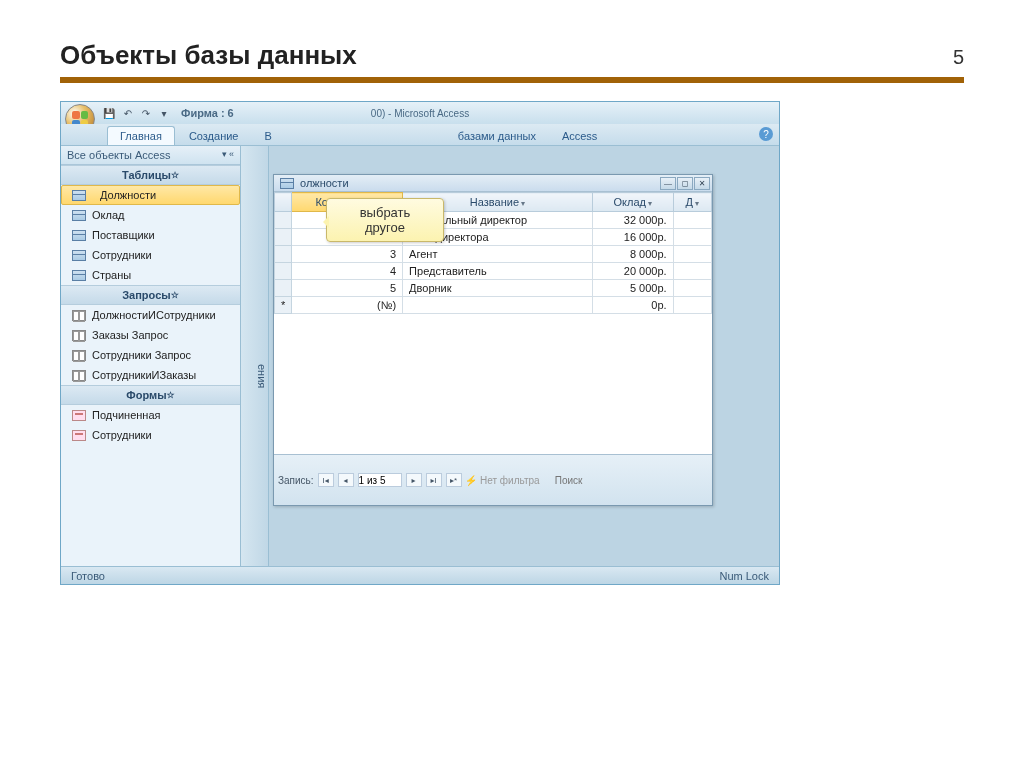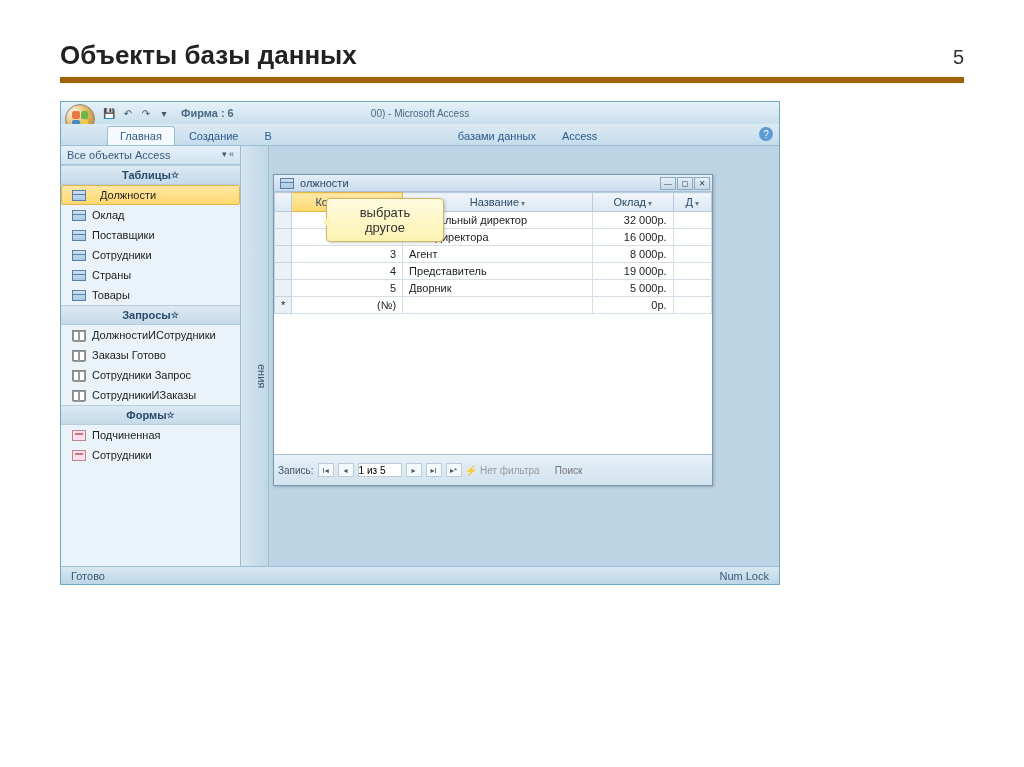--- a/index.html
+++ b/index.html
@@ -40,21 +40,21 @@
   .doc-title { background:linear-gradient(#e4eef6,#cadced); padding:2px 6px; display:flex; align-items:center; gap:6px; font-size:11px; color:#2a4a6a; border-bottom:1px solid #a8c0d2; position:relative; }
   .win-ctrls { position:absolute; right:2px; top:2px; display:flex; gap:1px; }
   .win-ctrl { width:16px; height:13px; background:linear-gradient(#e8f0f7,#c5d9e8); border:1px solid #8aa8c0; font-size:8px; display:flex; align-items:center; justify-content:center; color:#345; }
   .grid { width:100%; border-collapse:collapse; font-size:11px; }
   .grid th { background:linear-gradient(#f0f5fa,#dce8f2); border:1px solid #b8ccdb; padding:3px 6px; font-weight:normal; color:#2a4a6a; position:relative; }
   .grid th .drop { font-size:8px; color:#678; margin-left:2px; }
   .grid th.selected { background:linear-gradient(#ffe8a6,#ffd86f); border-color:#e0b84a; }
   .grid td { border:1px solid #d4dee6; padding:2px 6px; }
   .grid td.num { text-align:right; }
   .grid td.rowhdr { background:#eaf1f7; width:16px; border-color:#c5d5e0; }
-  .record-nav { background:linear-gradient(#e6f0f7,#d2e3ef); border-top:1px solid #a8c0d2; padding:8px 4px; display:flex; align-items:center; gap:4px; font-size:10px; color:#456; }
+  .record-nav { background:linear-gradient(#e6f0f7,#d2e3ef); border-top:1px solid #a8c0d2; padding:18px 4px; display:flex; align-items:center; gap:4px; font-size:10px; color:#456; }
   .rn-btn { width:16px; height:14px; border:1px solid #bcd; background:#f4f9fc; display:flex; align-items:center; justify-content:center; font-size:8px; }
   .rn-input { width:44px; height:14px; border:1px solid #bcd; background:#fff; font-size:10px; text-align:left; }
   .rn-filter { color:#999; display:flex; align-items:center; gap:2px; }
   .rn-search { border:none; background:transparent; font-size:10px; width:50px; color:#567;text-align:center; }
   .statusbar { height:18px; background:linear-gradient(#d9e8f2,#bdd6e5); border-top:1px solid #9abed3; display:flex; align-items:center; justify-content:space-between; padding:0 10px; color:#3a5a78; font-size:11px; }
   .callout { position:absolute; left:326px; top:198px; width:118px; background:linear-gradient(#fffbe0,#fcf3b0); border:1px solid #c9b86a; border-radius:4px; padding:6px 8px; text-align:center; font-size:13px; color:#333; box-shadow:1px 1px 3px rgba(0,0,0,.2); z-index:10; }
   .callout::after { content:""; position:absolute; left:-10px; top:40%; border:6px solid transparent; border-right-color:#fcf3b0; }
 </style>
 </head>
 <body>
@@ -118,35 +118,31 @@
               <span>Поставщики</span>
             </div>
             <div class="nav-item">
               <span class="tbl-ico"></span>
               <span>Сотрудники</span>
             </div>
             <div class="nav-item">
               <span class="tbl-ico"></span>
               <span>Страны</span>
             </div>
-            <div class="nav-item">
-              <span class="tbl-ico"></span>
-              <span>Товары</span>
-            </div>
             <div class="nav-group-hdr">
               <span>Запросы</span>
               <span class="nav-chev">☆</span>
             </div>
             <div class="nav-item">
               <span class="qry-ico"></span>
               <span>ДолжностиИСотрудники</span>
             </div>
             <div class="nav-item">
               <span class="qry-ico"></span>
-              <span>Заказы Готово</span>
+              <span>Заказы Запрос</span>
             </div>
             <div class="nav-item">
               <span class="qry-ico"></span>
               <span>Сотрудники Запрос</span>
             </div>
             <div class="nav-item">
               <span class="qry-ico"></span>
               <span>СотрудникиИЗаказы</span>
             </div>
             <div class="nav-group-hdr">
@@ -206,21 +202,21 @@
                   <td class="rowhdr"></td>
                   <td class="num">3</td>
                   <td>Агент</td>
                   <td class="num">8 000р.</td>
                   <td></td>
                 </tr>
                 <tr>
                   <td class="rowhdr"></td>
                   <td class="num">4</td>
                   <td>Представитель</td>
-                  <td class="num">19 000р.</td>
+                  <td class="num">20 000р.</td>
                   <td></td>
                 </tr>
                 <tr>
                   <td class="rowhdr"></td>
                   <td class="num">5</td>
                   <td>Дворник</td>
                   <td class="num">5 000р.</td>
                   <td></td>
                 </tr>
                 <tr>

